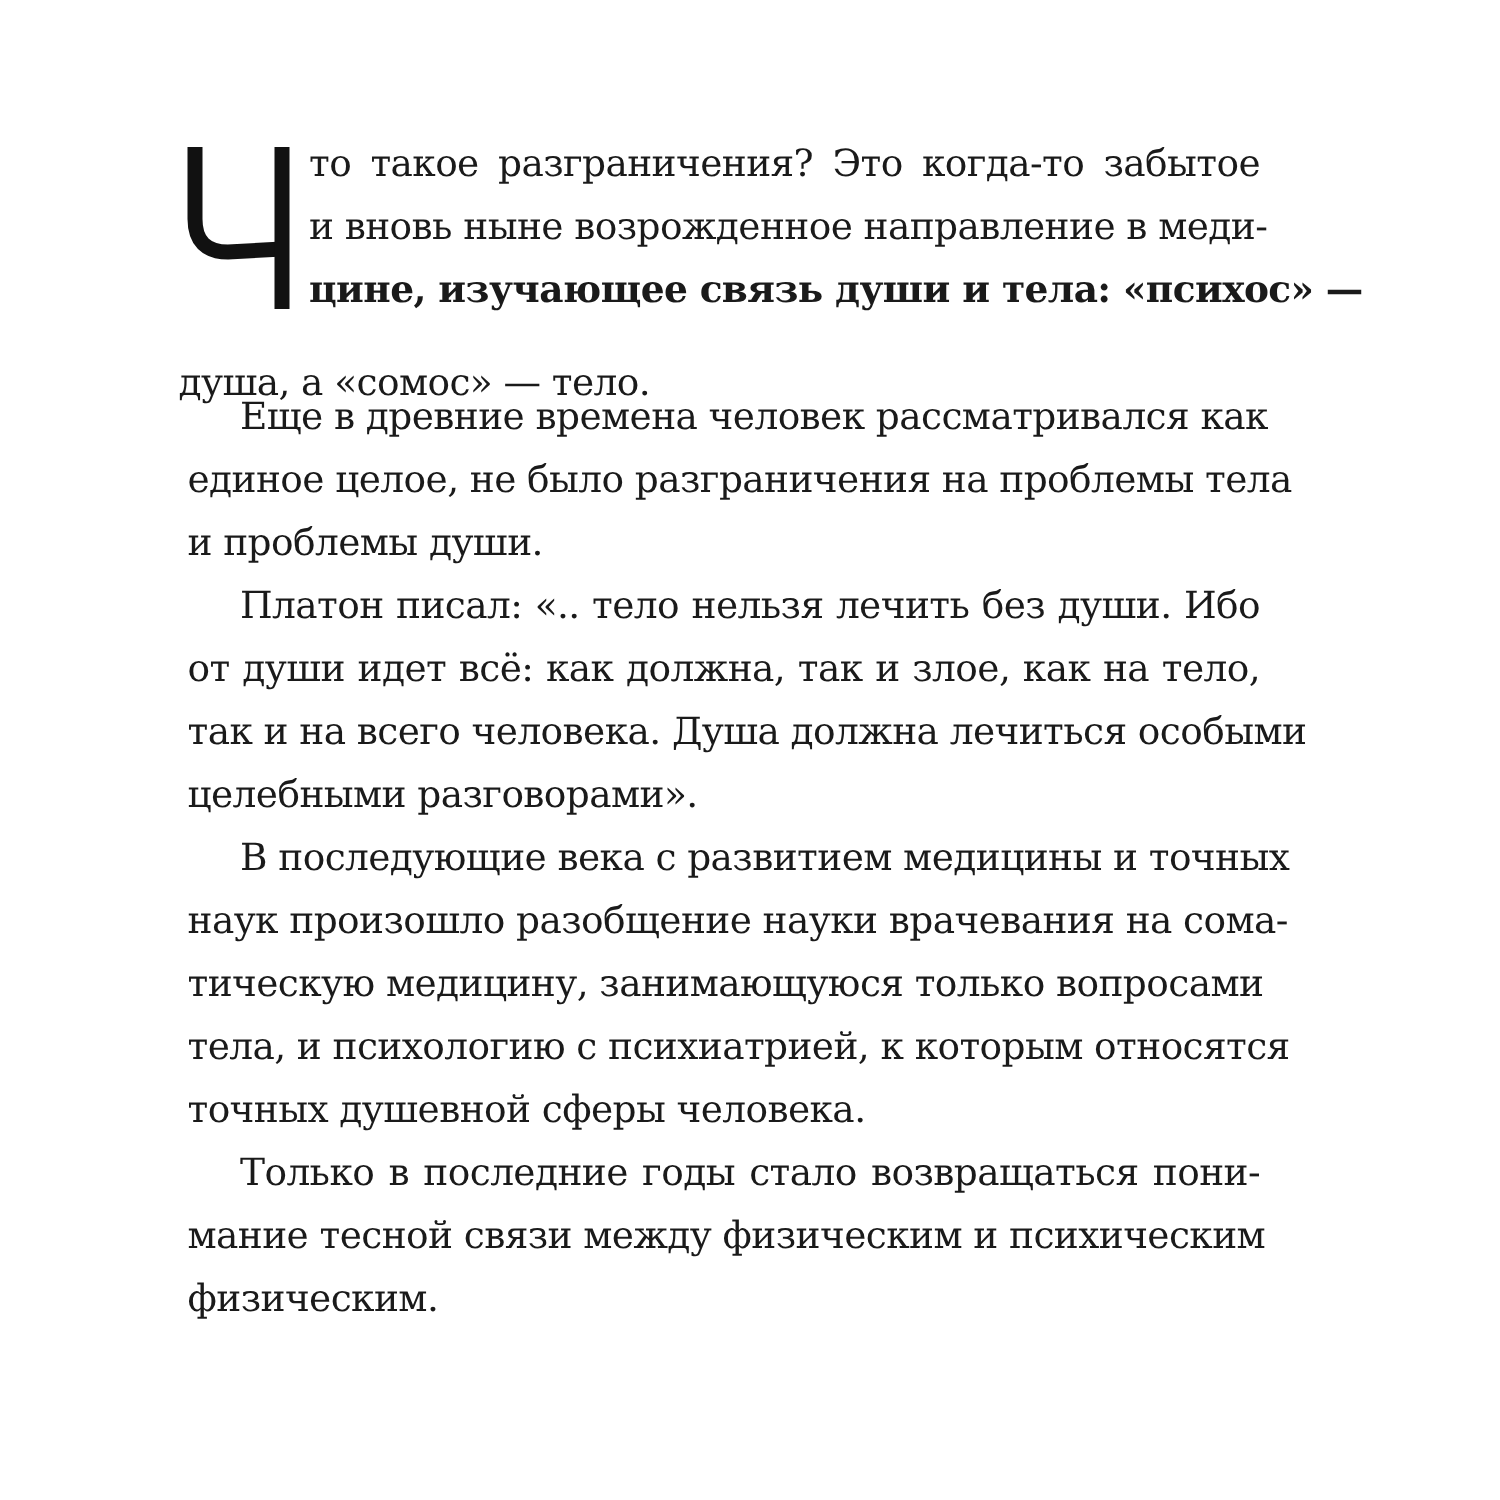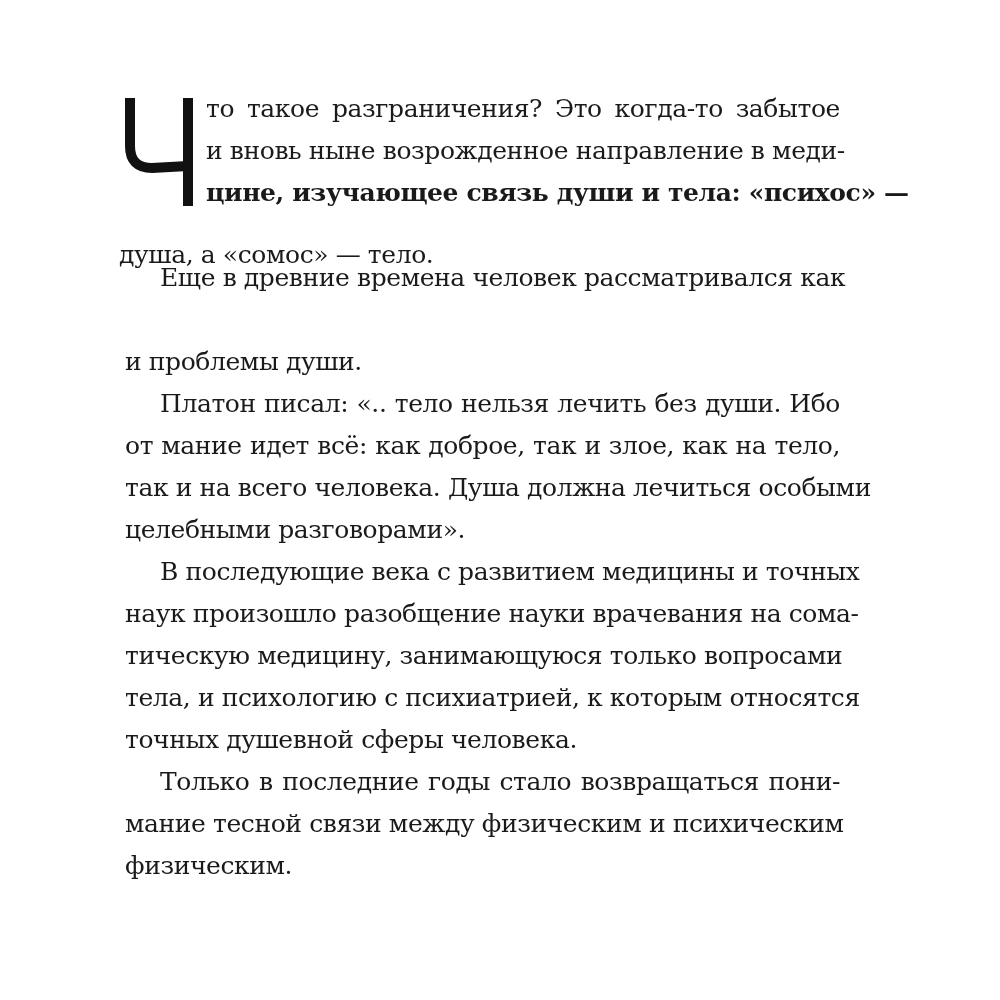--- a/index.html
+++ b/index.html
@@ -44,24 +44,25 @@
     <path d="M8 4 L8 52 Q8 74 30 74 L66 72" fill="none" stroke="#111" stroke-width="10" stroke-linecap="butt"></path>
     <rect x="61" y="4" width="10" height="108" fill="#111"></rect>
   </svg>
 
   <div class="line" style="left:206px; top:92px; width:634px;">то такое разграничения? Это когда-то забытое</div>
   <div class="line" style="left:206px; top:134px; width:634px;">и вновь ныне возрожденное направление в меди-</div>
   <div class="line" style="left:206px; top:176px; width:634px;font-weight:bold;">цине, изучающее связь души и тела: «психос» —</div>
   <div class="line last" style="left:119px; top:219px; width:715px;margin-top:19px;">душа, а «сомос» — тело.</div>
 
   <div class="line" style="left:160px; top:261px; width:680px;">Еще в древние времена человек рассматривался как</div>
+  <div class="line" style="left:125px; top:303px; width:715px;">единое целое, не было разграничения на проблемы тела</div>
   <div class="line last" style="left:125px; top:345px; width:715px;">и проблемы души.</div>
 
   <div class="line" style="left:160px; top:387px; width:680px;">Платон писал: «.. тело нельзя лечить без души. Ибо</div>
-  <div class="line" style="left:125px; top:429px; width:715px;">от мание идет всё: как доброе, так и злое, как на тело,</div>
+  <div class="line" style="left:125px; top:429px; width:715px;">от души идет всё: как должна, так и злое, как на тело,</div>
   <div class="line" style="left:125px; top:471px; width:715px;">так и на всего человека. Душа должна лечиться особыми</div>
   <div class="line last" style="left:125px; top:513px; width:715px;">целебными разговорами».</div>
 
   <div class="line" style="left:160px; top:555px; width:680px;">В последующие века с развитием медицины и точных</div>
   <div class="line" style="left:125px; top:597px; width:715px;">наук произошло разобщение науки врачевания на сома-</div>
   <div class="line" style="left:125px; top:639px; width:715px;">тическую медицину, занимающуюся только вопросами</div>
   <div class="line" style="left:125px; top:681px; width:715px;">тела, и психологию с психиатрией, к которым относятся</div>
   <div class="line last" style="left:125px; top:723px; width:715px;">точных душевной сферы человека.</div>
 
   <div class="line" style="left:160px; top:765px; width:680px;">Только в последние годы стало возвращаться пони-</div>

